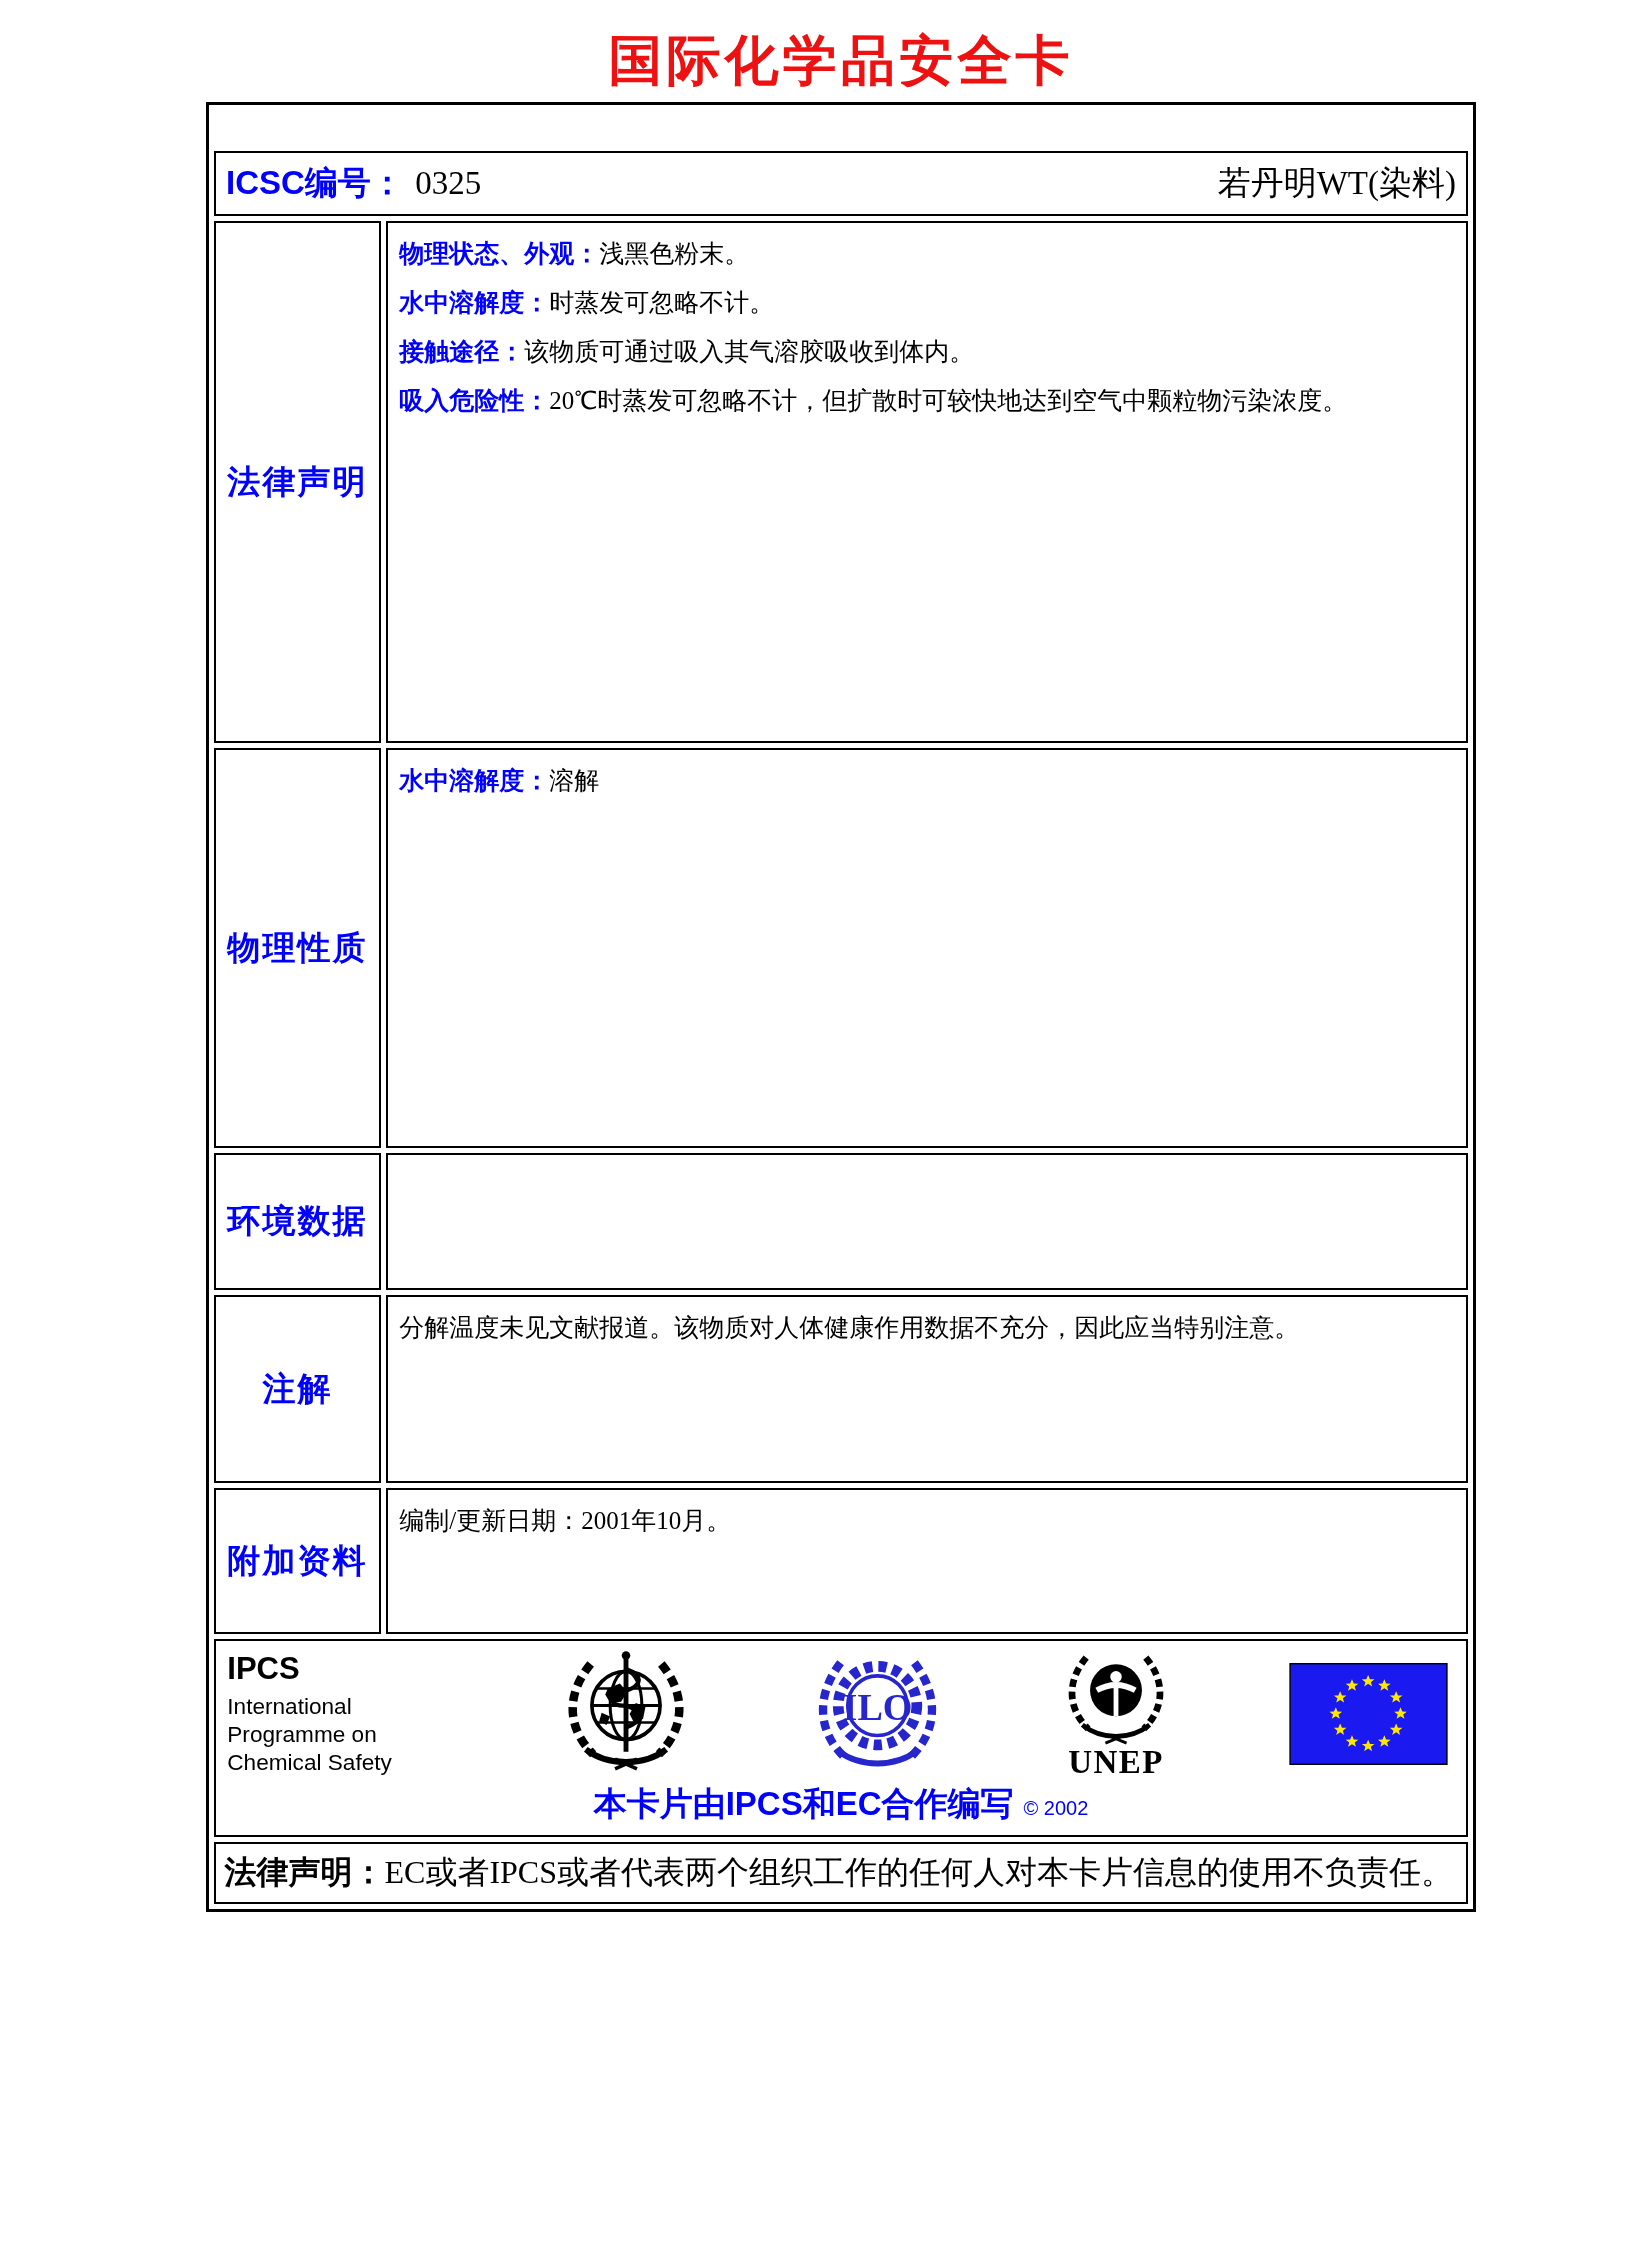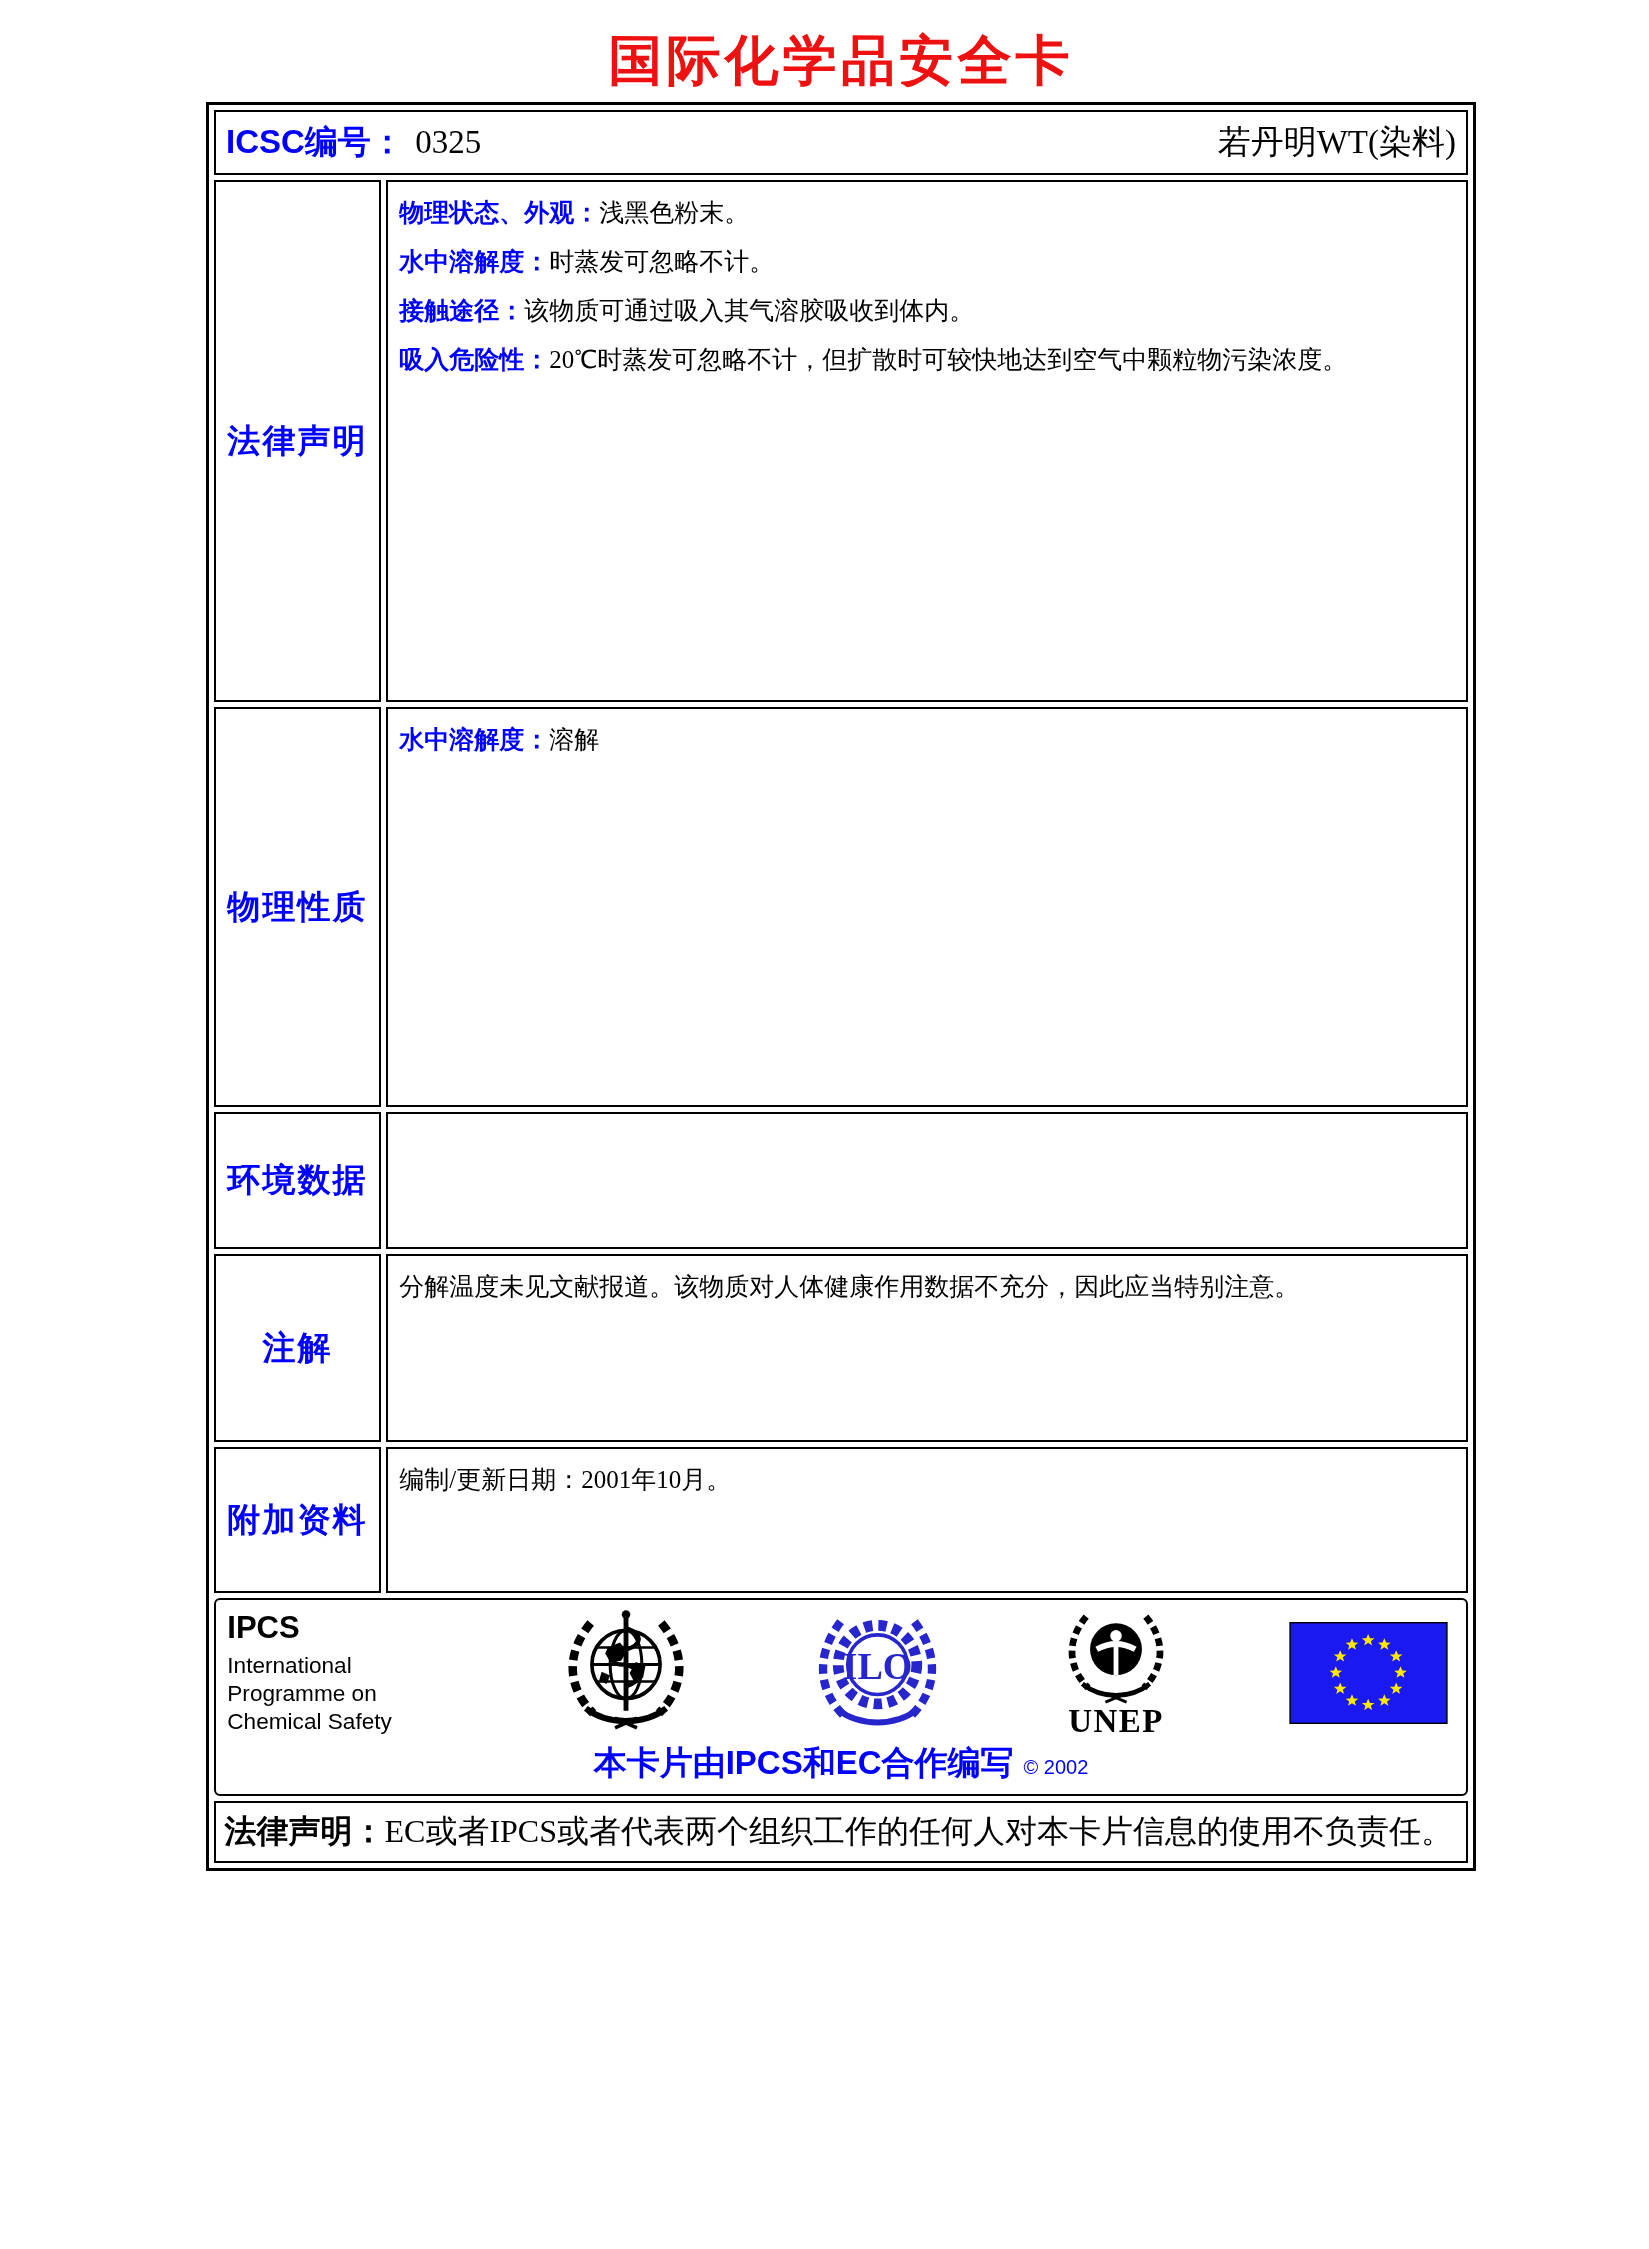--- a/index.html
+++ b/index.html
@@ -16,21 +16,21 @@
   }
   .card {
     position:absolute; left:206px; top:102px; width:1270px;
     border:3.5px solid #000; padding:5px;
     display:flex; flex-direction:column; gap:5px;
     background:#fff;
   }
   .rowbox { border:2.1px solid #000; overflow:hidden; background:#fff; }
   .header-row {
     height:65px; display:flex; justify-content:space-between; align-items:center;
-    padding:0 10px; font-size:33px;
+    padding:0 10px; font-size:33px;margin-top:41px;
   }
   .blue-b { color:#0000ff; font-weight:bold; font-family:"Liberation Sans", sans-serif; }
   .hdr-num { font-family:"Liberation Serif", serif; color:#000; margin-left:11.3px; }
   .hdr-name { font-family:"Liberation Serif", serif; color:#000; }
 
   .trow { display:flex; gap:5px; }
   .trow .lcell {
     width:167px; flex:0 0 167px; border:2.1px solid #000;
     display:flex; align-items:center; justify-content:center;
     color:#0000ff; font-weight:bold; font-size:33px; letter-spacing:2.1px;
@@ -38,21 +38,21 @@
   }
   .trow .ccell {
     flex:1; border:2.1px solid #000; padding:5.7px 11.3px;
     font-size:25px; line-height:49px; overflow:hidden;
   }
   .h1 { height:522px; } .h2 { height:400px; } .h3 { height:137px; }
   .h4 { height:188px; } .h5 { height:146px; }
   .seg-label { color:#0000ff; font-weight:bold; font-family:"Liberation Sans", sans-serif; }
   .seg-text { color:#000; font-family:"Liberation Serif", serif; }
 
-  .footer-box { height:198px; display:flex; flex-direction:column;border-radius:6px; }
+  .footer-box { height:198px; display:flex; flex-direction:column; }
   .logo-row {
     flex:1; display:flex; align-items:center; justify-content:space-between;
     padding:5.7px 18.4px 0 11.3px;
   }
   .ipcs-block { width:212px; }
   .ipcs-title { font-family:"Liberation Sans", sans-serif; font-weight:bold; font-size:31px; margin-bottom:5.7px; }
   .ipcs-line { font-family:"Liberation Sans", sans-serif; font-size:22.6px; line-height:28px; }
   .unep-block { display:flex; flex-direction:column; align-items:center; }
   .unep-text { font-family:"Liberation Serif", serif; font-weight:bold; font-size:33px; letter-spacing:1.4px; margin-top:-4.2px; }
   .caption {

